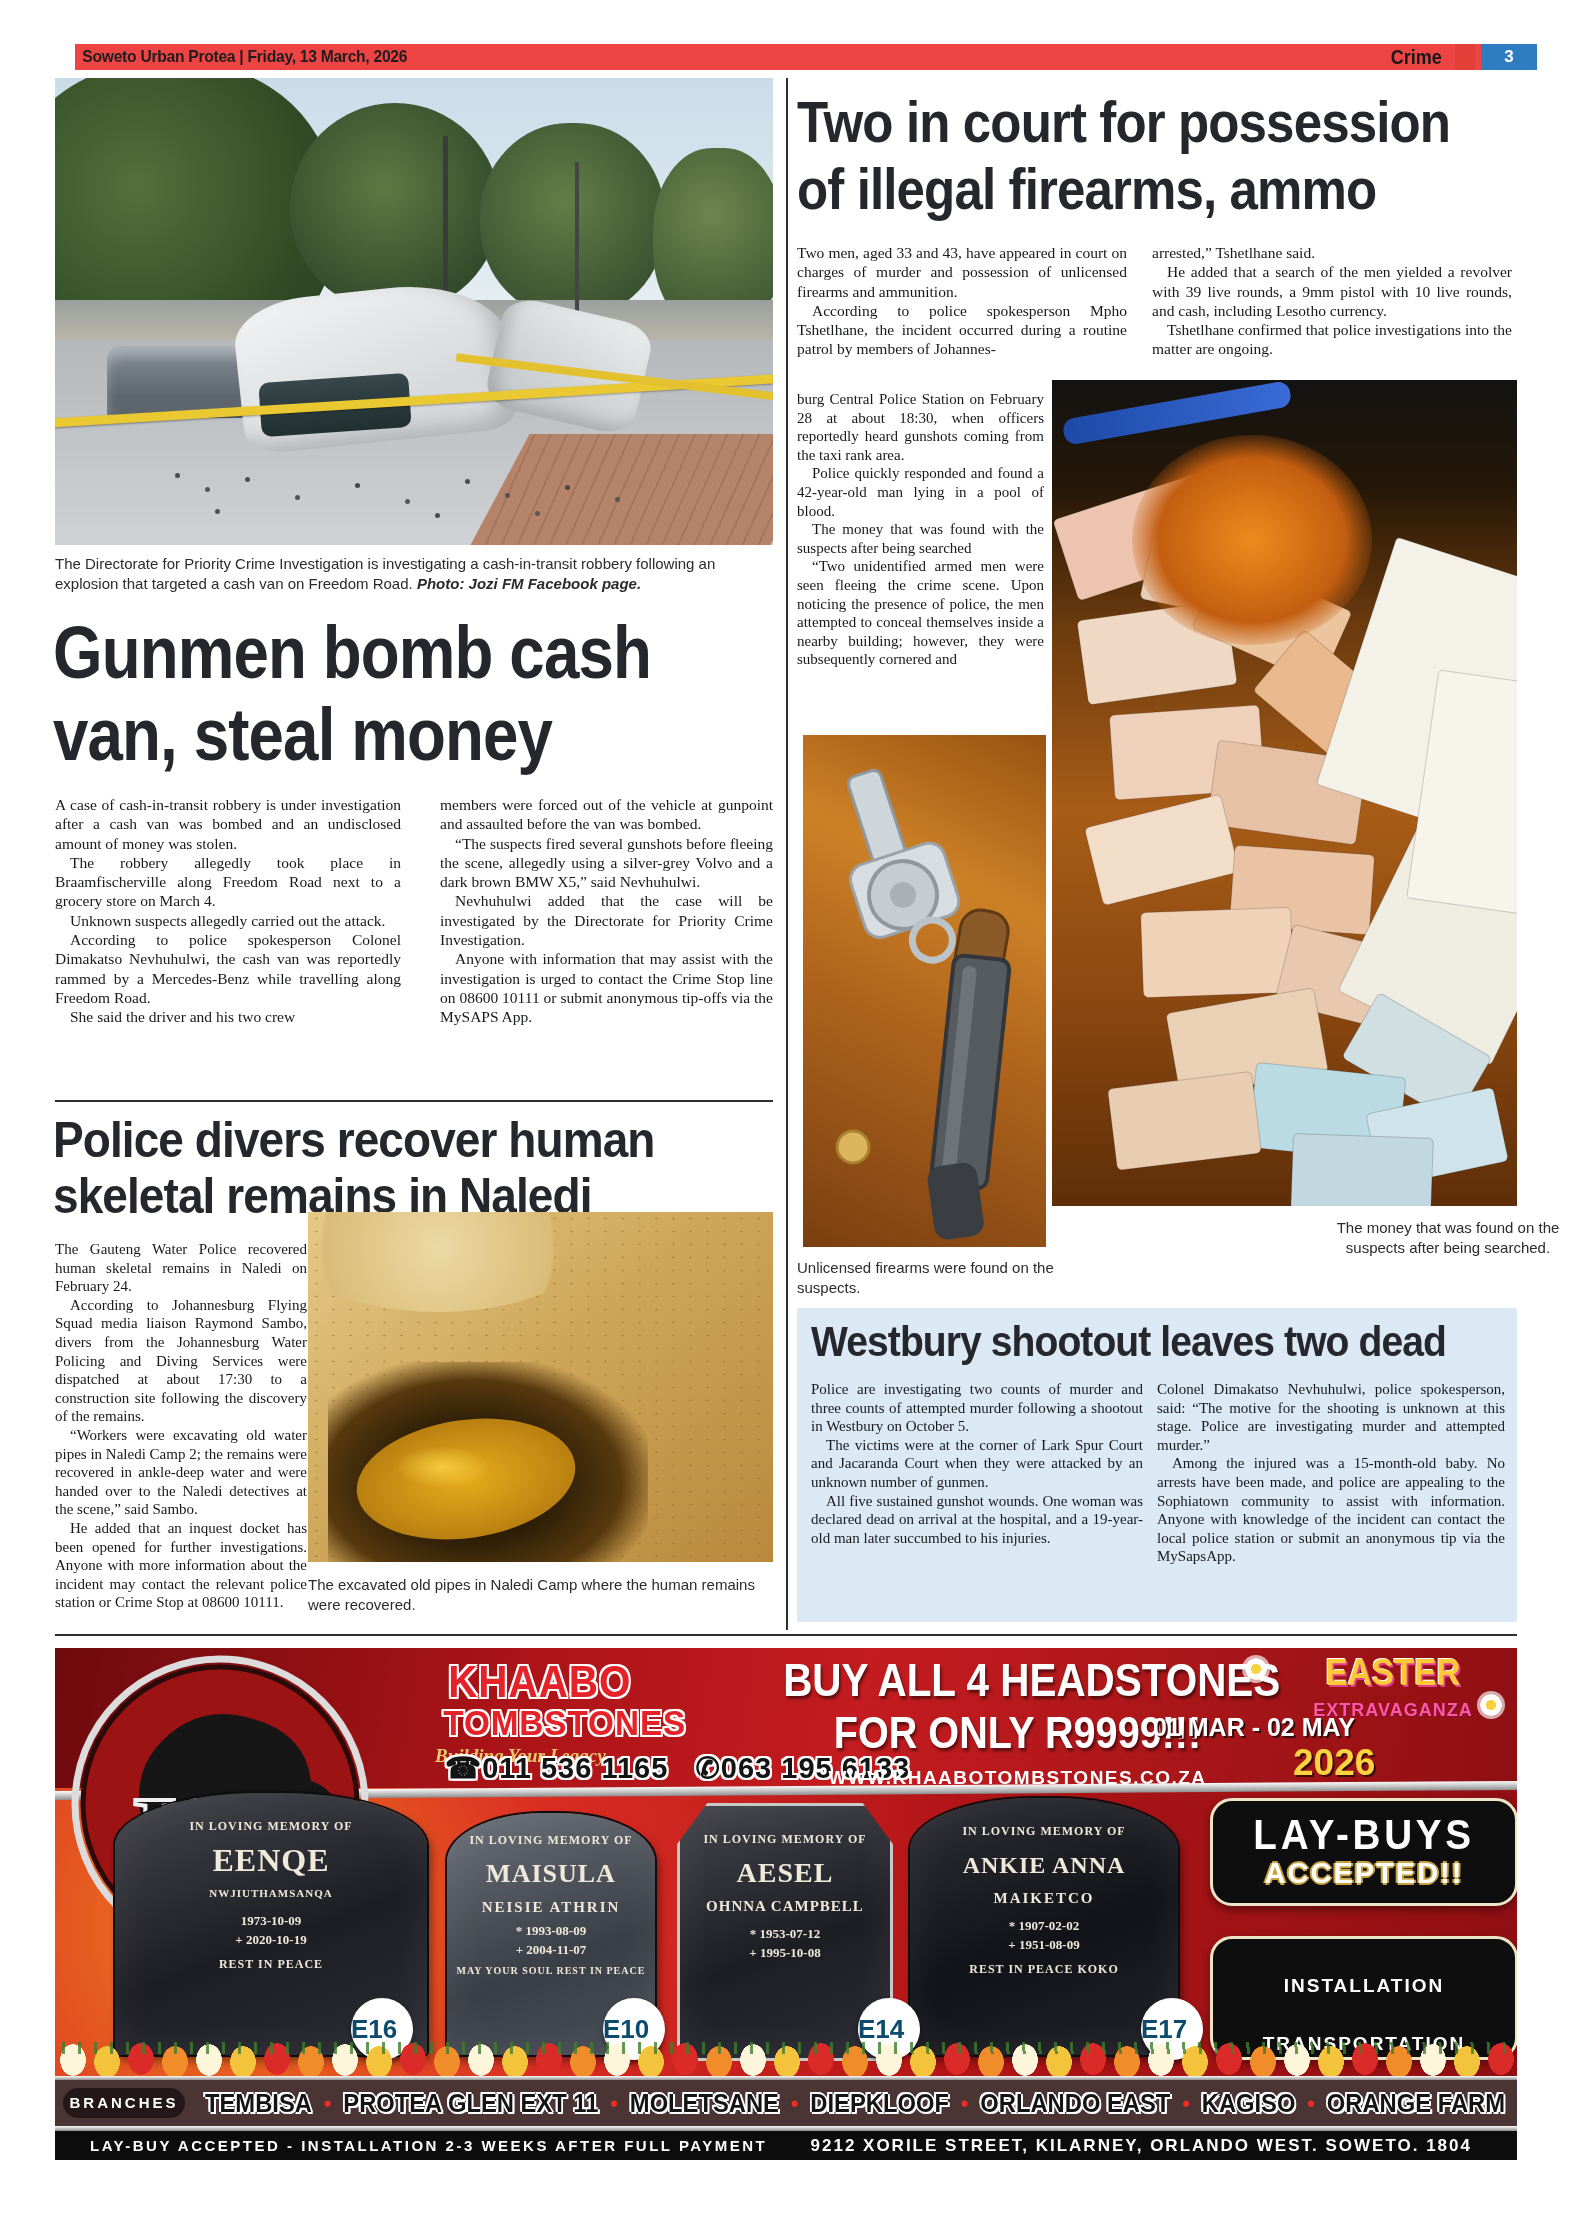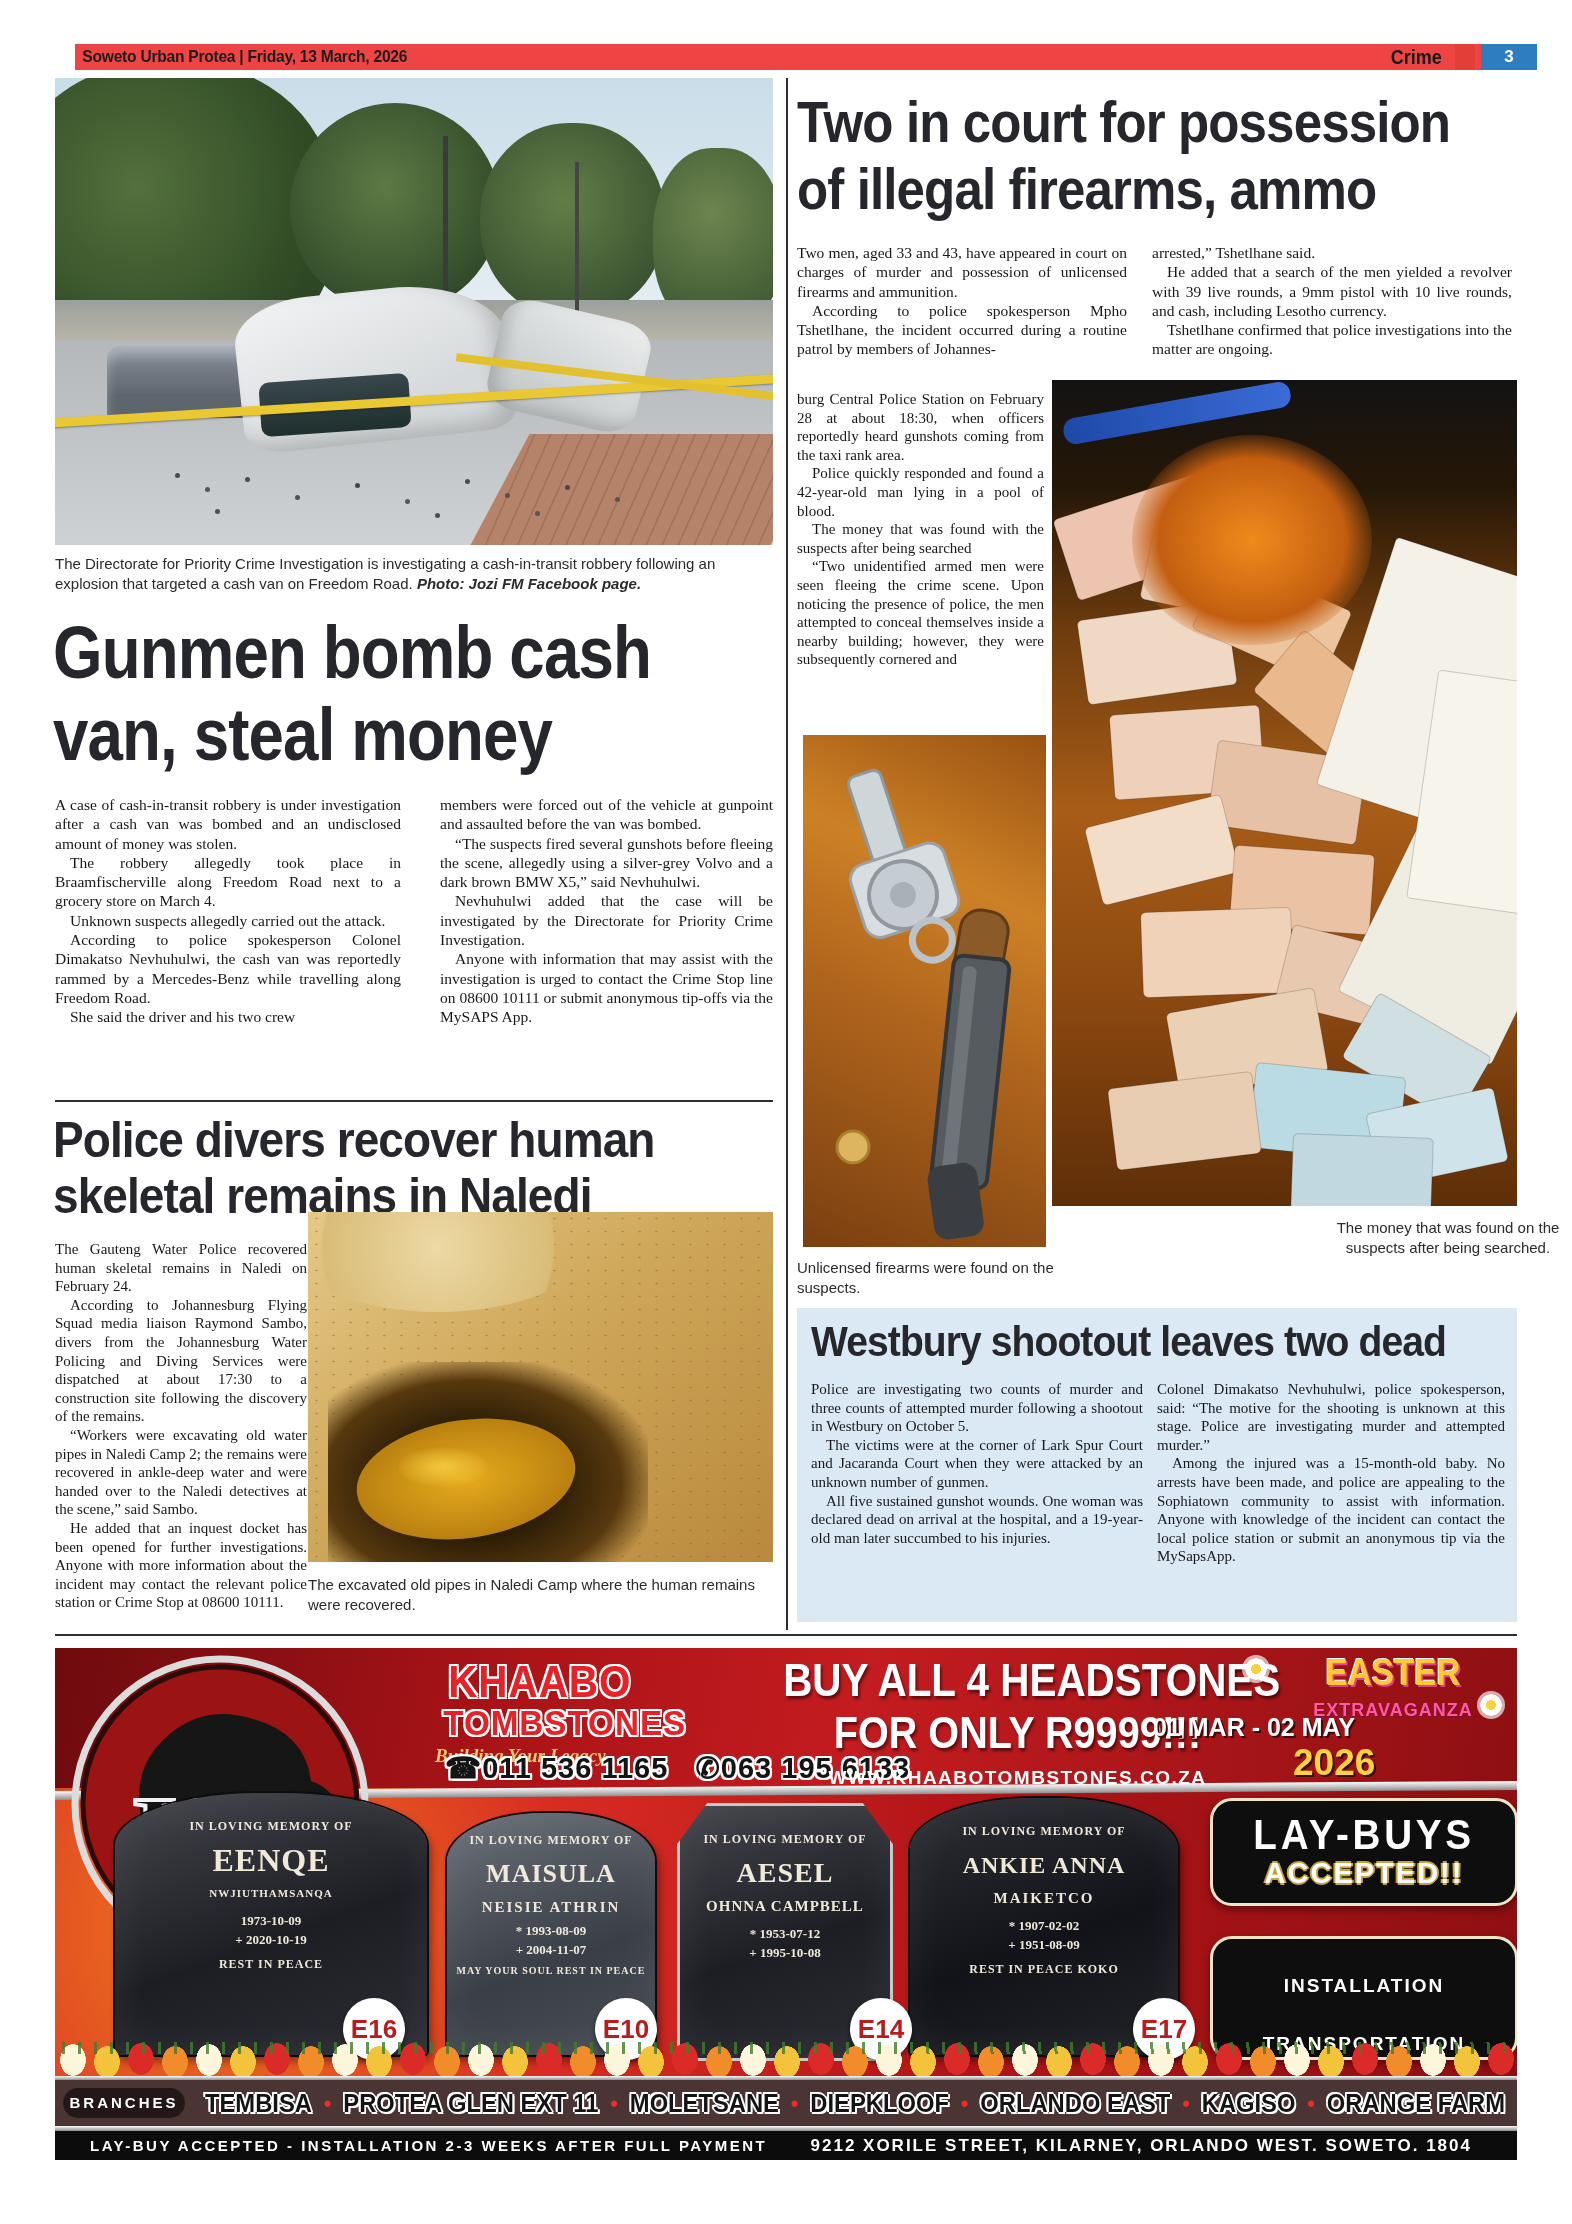--- a/index.html
+++ b/index.html
@@ -50,22 +50,22 @@
         background:linear-gradient(160deg,#44454c,#1d1e24 55%,#2c2d34);
         border-radius:46% 46% 4px 4px / 20% 20% 4px 4px;
         box-shadow:0 0 0 2px #0d0d10,4px 6px 10px rgba(0,0,0,.45),inset 0 0 46px rgba(255,255,255,.07);}
   .tomb.light{background:linear-gradient(160deg,#6a7079,#3a3e46 60%,#4a4e57);}
   .tomb.oct{clip-path:polygon(14% 0,86% 0,100% 16%,100% 100%,0 100%,0 16%);border-radius:0;border:3px solid #c9c9c9;}
   .t-head{font:bold 12px/15px "Liberation Serif",serif;letter-spacing:1px;padding-top:26px;}
   .t-name{font:bold 32px/36px "Liberation Serif",serif;letter-spacing:1px;margin-top:8px;}
   .t-sub{font:bold 15px/19px "Liberation Serif",serif;letter-spacing:2px;margin-top:6px;}
   .t-dates{font:bold 13px/19px "Liberation Serif",serif;margin-top:8px;}
   .t-foot{font:bold 12px/15px "Liberation Serif",serif;letter-spacing:1px;margin-top:8px;}
-  .ecode{position:absolute;width:62px;height:62px;border-radius:50%;background:#fff;color:#b91c1c;
-         font:900 26px/62px "Liberation Sans",sans-serif;text-align:center;box-shadow:0 3px 5px rgba(0,0,0,.45);}
+  .ecode{position:absolute;width:62px;height:62px;border-radius:50%;background:#fff;color:#0c4a6e;
+         font:900 26px/62px "Liberation Sans",sans-serif;text-align:left;box-shadow:0 3px 5px rgba(0,0,0,.45);margin-left:8px;}
   .adbox{position:absolute;background:#0e0e0e;border:3px solid #eee5c6;border-radius:22px;text-align:center;box-shadow:0 4px 8px rgba(0,0,0,.4);}
   .lb1{font:900 42px/44px "Liberation Sans",sans-serif;color:#fff;letter-spacing:4px;transform:scaleX(.92);transform-origin:50% 0;}
   .lb2{font:900 29px/32px "Liberation Sans",sans-serif;color:#fff;letter-spacing:2px;
        text-shadow:-2px 0 #c8a23e,2px 0 #c8a23e,0 -2px #c8a23e,0 2px #c8a23e;}
   .inc-l{font:900 19px/22px "Liberation Sans",sans-serif;color:#fff;letter-spacing:2px;margin-top:36px;}
   .inc-h{font:900 43px/46px "Liberation Sans",sans-serif;color:#ffd23f;letter-spacing:2px;
          text-shadow:-2px 0 #fff,2px 0 #fff,0 -2px #fff,0 2px #fff;}
   .eggs{background-color:transparent;
         background-image:radial-gradient(ellipse 13px 16px at 18px 18px,#fdf6da 97%,transparent),
           radial-gradient(ellipse 13px 16px at 52px 20px,#f3c33c 97%,transparent),

